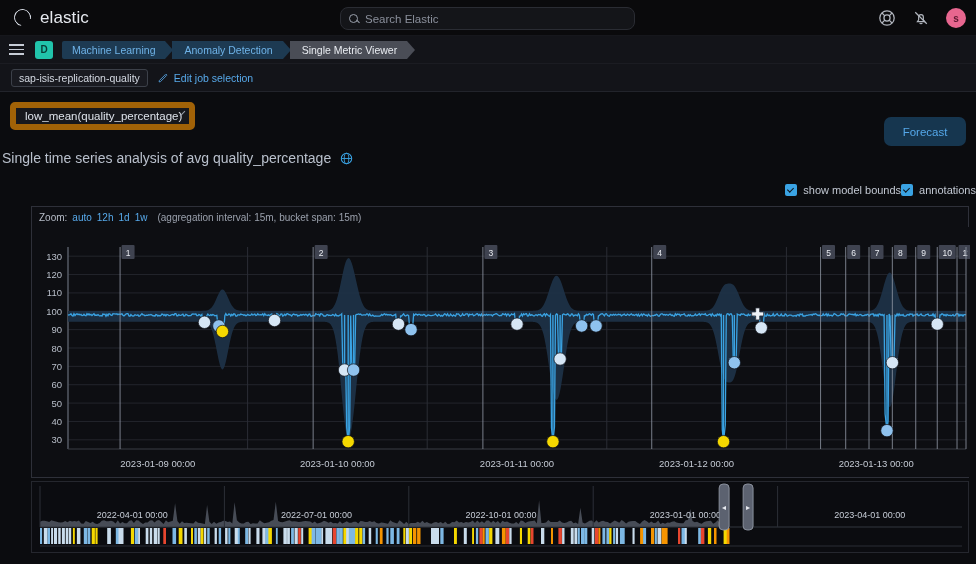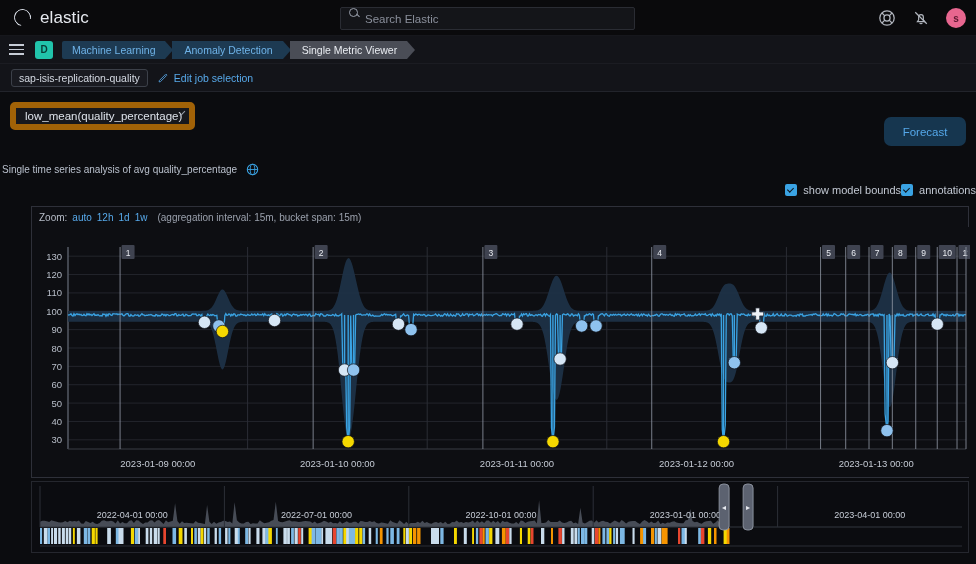--- a/index.html
+++ b/index.html
@@ -24,22 +24,22 @@
     border: 1.7px solid #d8dde6;
     border-bottom-color: transparent;
     transform: rotate(-35deg);
   }
   .brand-text { font-size: 17px; color: #e6e9ef; letter-spacing: .1px; }
 
   .searchbox {
     position: absolute; left: 340px; top: 7px;
     width: 295px; height: 23px;
     background: #141519; border: 1px solid #2a2c33;
-    border-radius: 2px;
-    display: flex; gap: 7px; padding: 0 8px;
+    border-radius: 8px;
+    display: flex; align-items: center; gap: 7px; padding: 0 8px;
   }
   .searchbox input {
     background: transparent; border: 0; outline: none;
     color: #cfd4de; font-size: 11.5px; width: 100%;
     font-family: "Liberation Sans", sans-serif;
   }
   .searchbox input::placeholder { color: #8a8f9b; }
   .mag { width: 9px; height: 9px; border: 1.3px solid #9aa0ac; border-radius: 50%; position: relative; flex: none; }
   .mag::after { content:''; position:absolute; width:4px; height:1.3px; background:#9aa0ac; transform: rotate(45deg); right:-3px; bottom:0px; }
 
@@ -106,22 +106,22 @@
 
   .forecast-btn {
     position: absolute; right: 10px; top: 117px;
     width: 82px; height: 29px; background: #16364f; border-radius: 7px;
     color: #55a8ea; font-size: 11.5px; display: flex; align-items: center; justify-content: center;
     cursor: pointer; border: 0;
     font-family: "Liberation Sans", sans-serif;
   }
 
   .series-title {
-    position: absolute; left: 0px; top: 163px; padding-left: 2px;
-    font-size: 10px; color: #b9c0cc; display: flex; align-items: center; gap: 9px;
+    position: absolute; left: 0px; top: 150px; padding-left: 2px;
+    font-size: 14px; color: #b9c0cc; display: flex; align-items: center; gap: 9px;
   }
   .globe-ico { width: 13px; height: 13px; }
 
   
   .checkrow {
     position: absolute; right: 0px; top: 184px;
     display: flex; align-items: center; font-size: 11px; color: #c2c8d2;
   }
   .cb { display: flex; align-items: center; gap: 6px; cursor: pointer; }
   .box {

